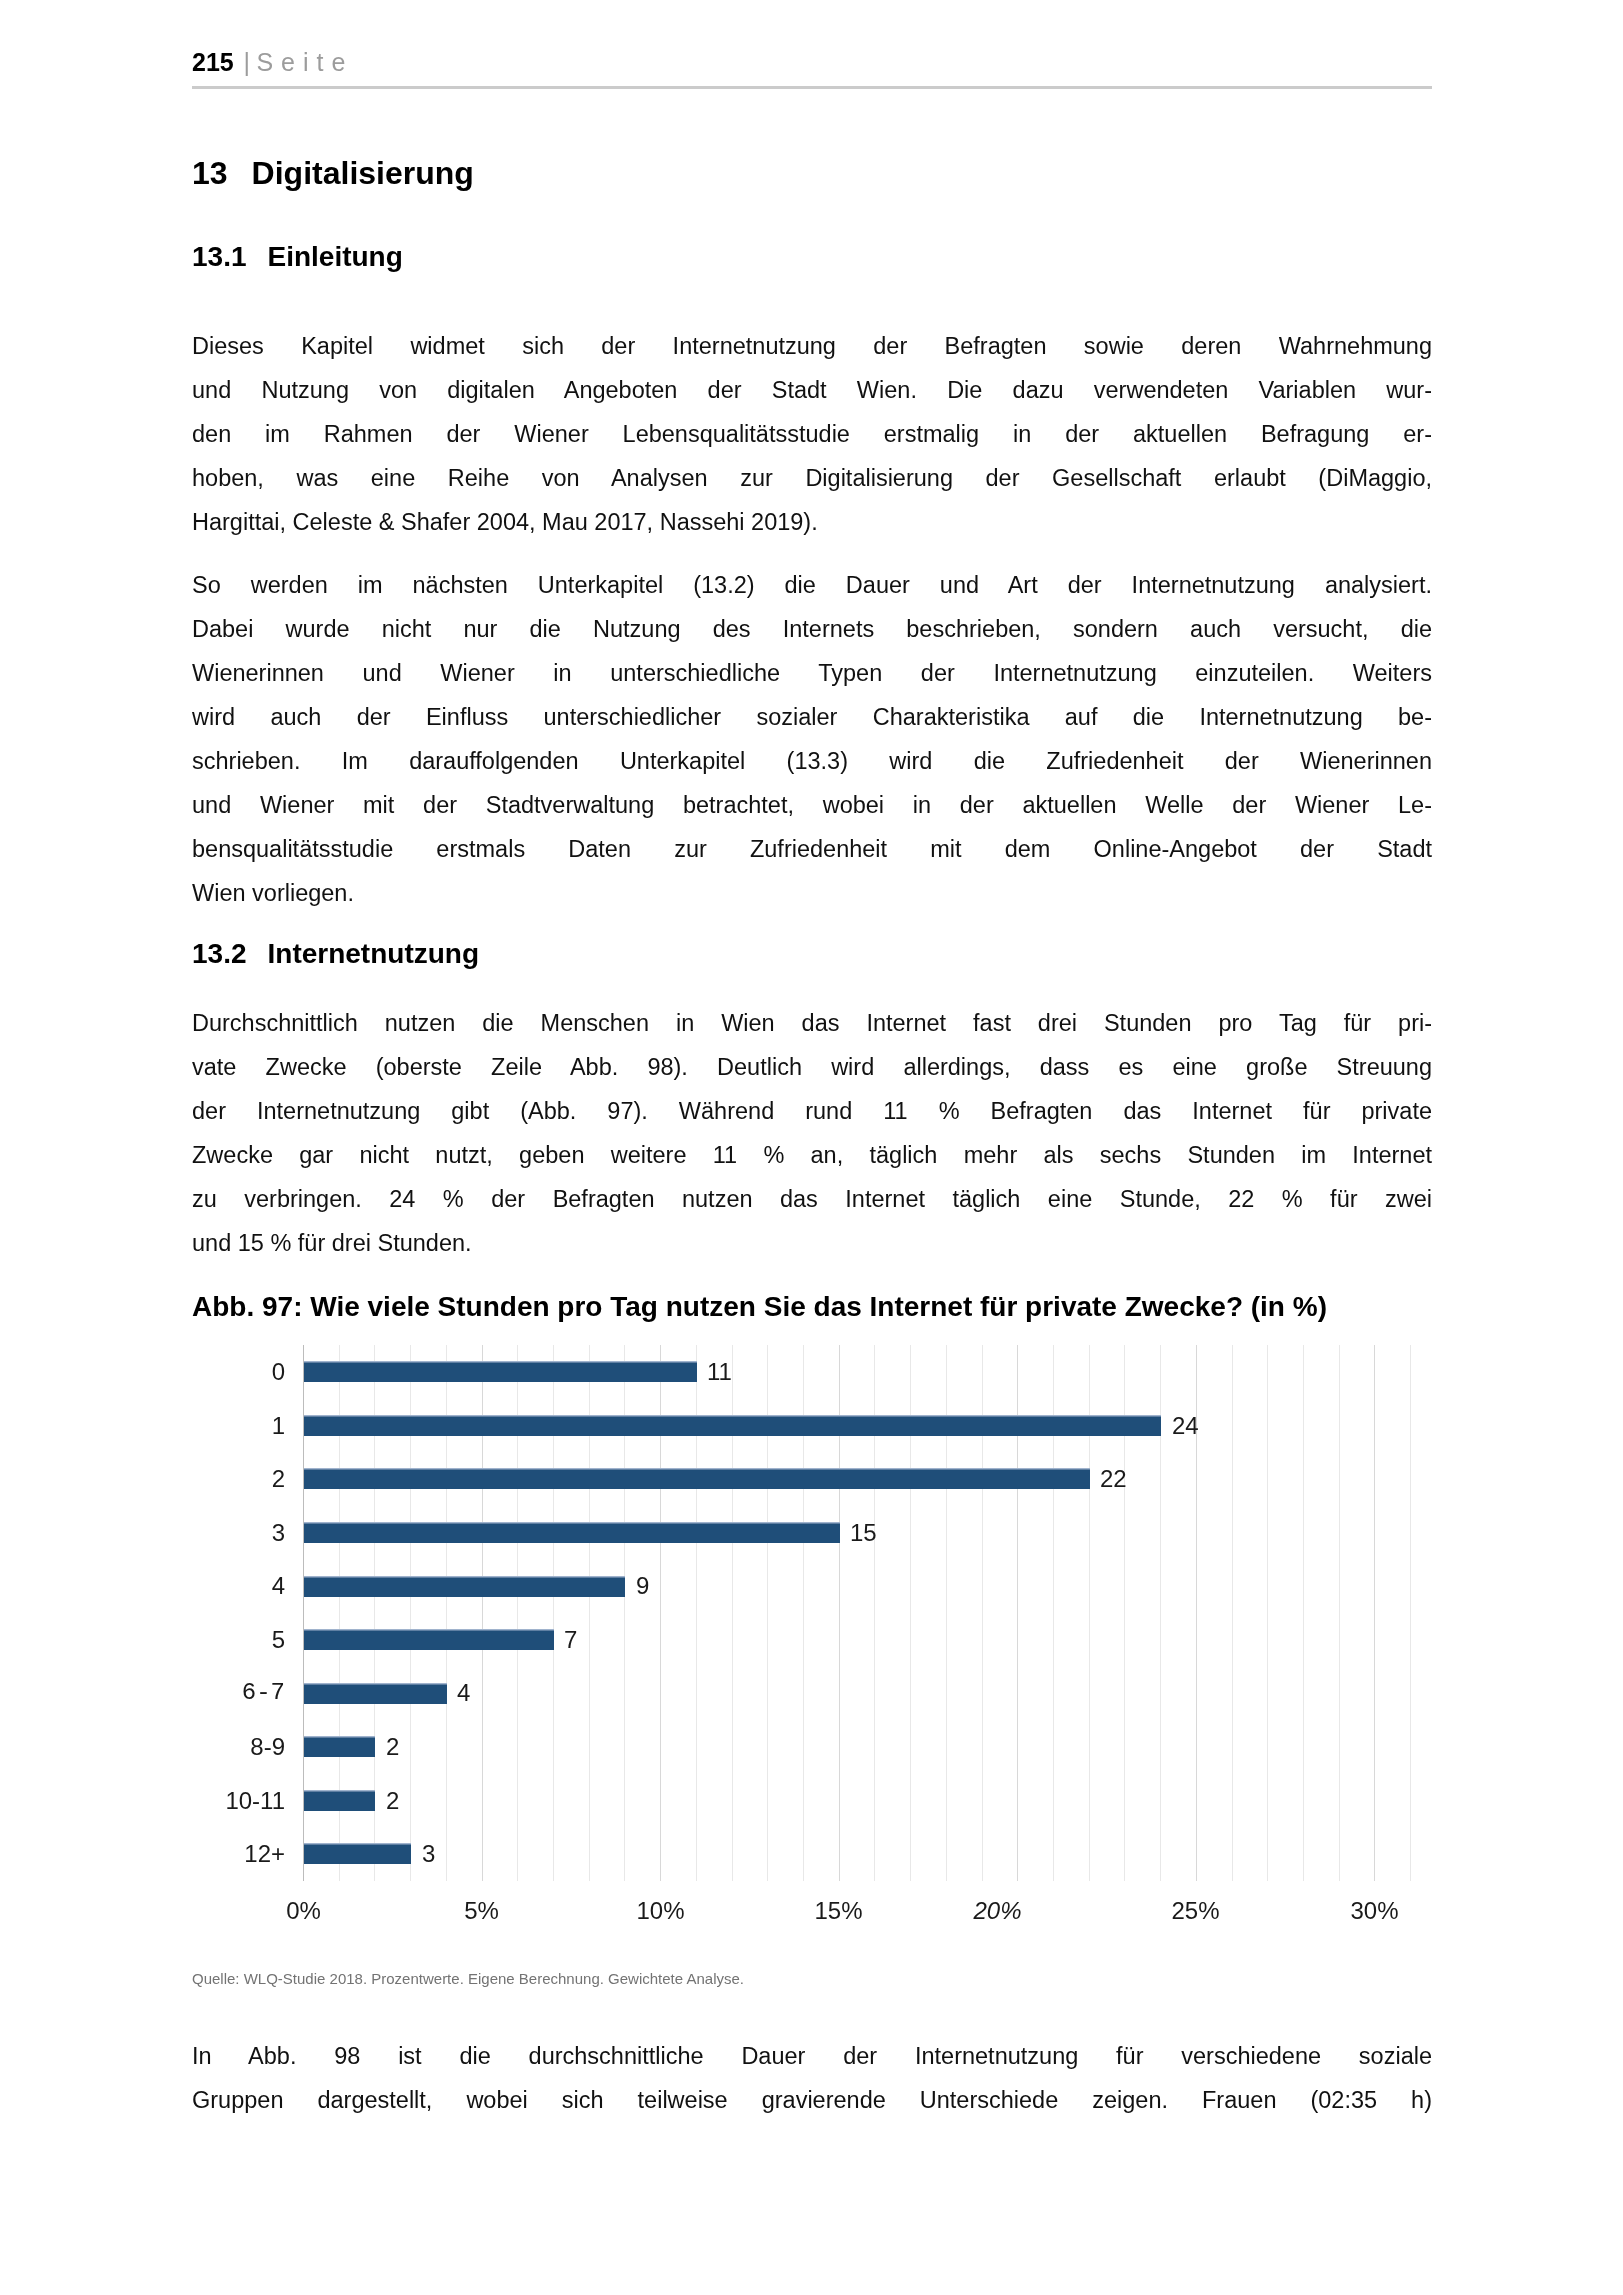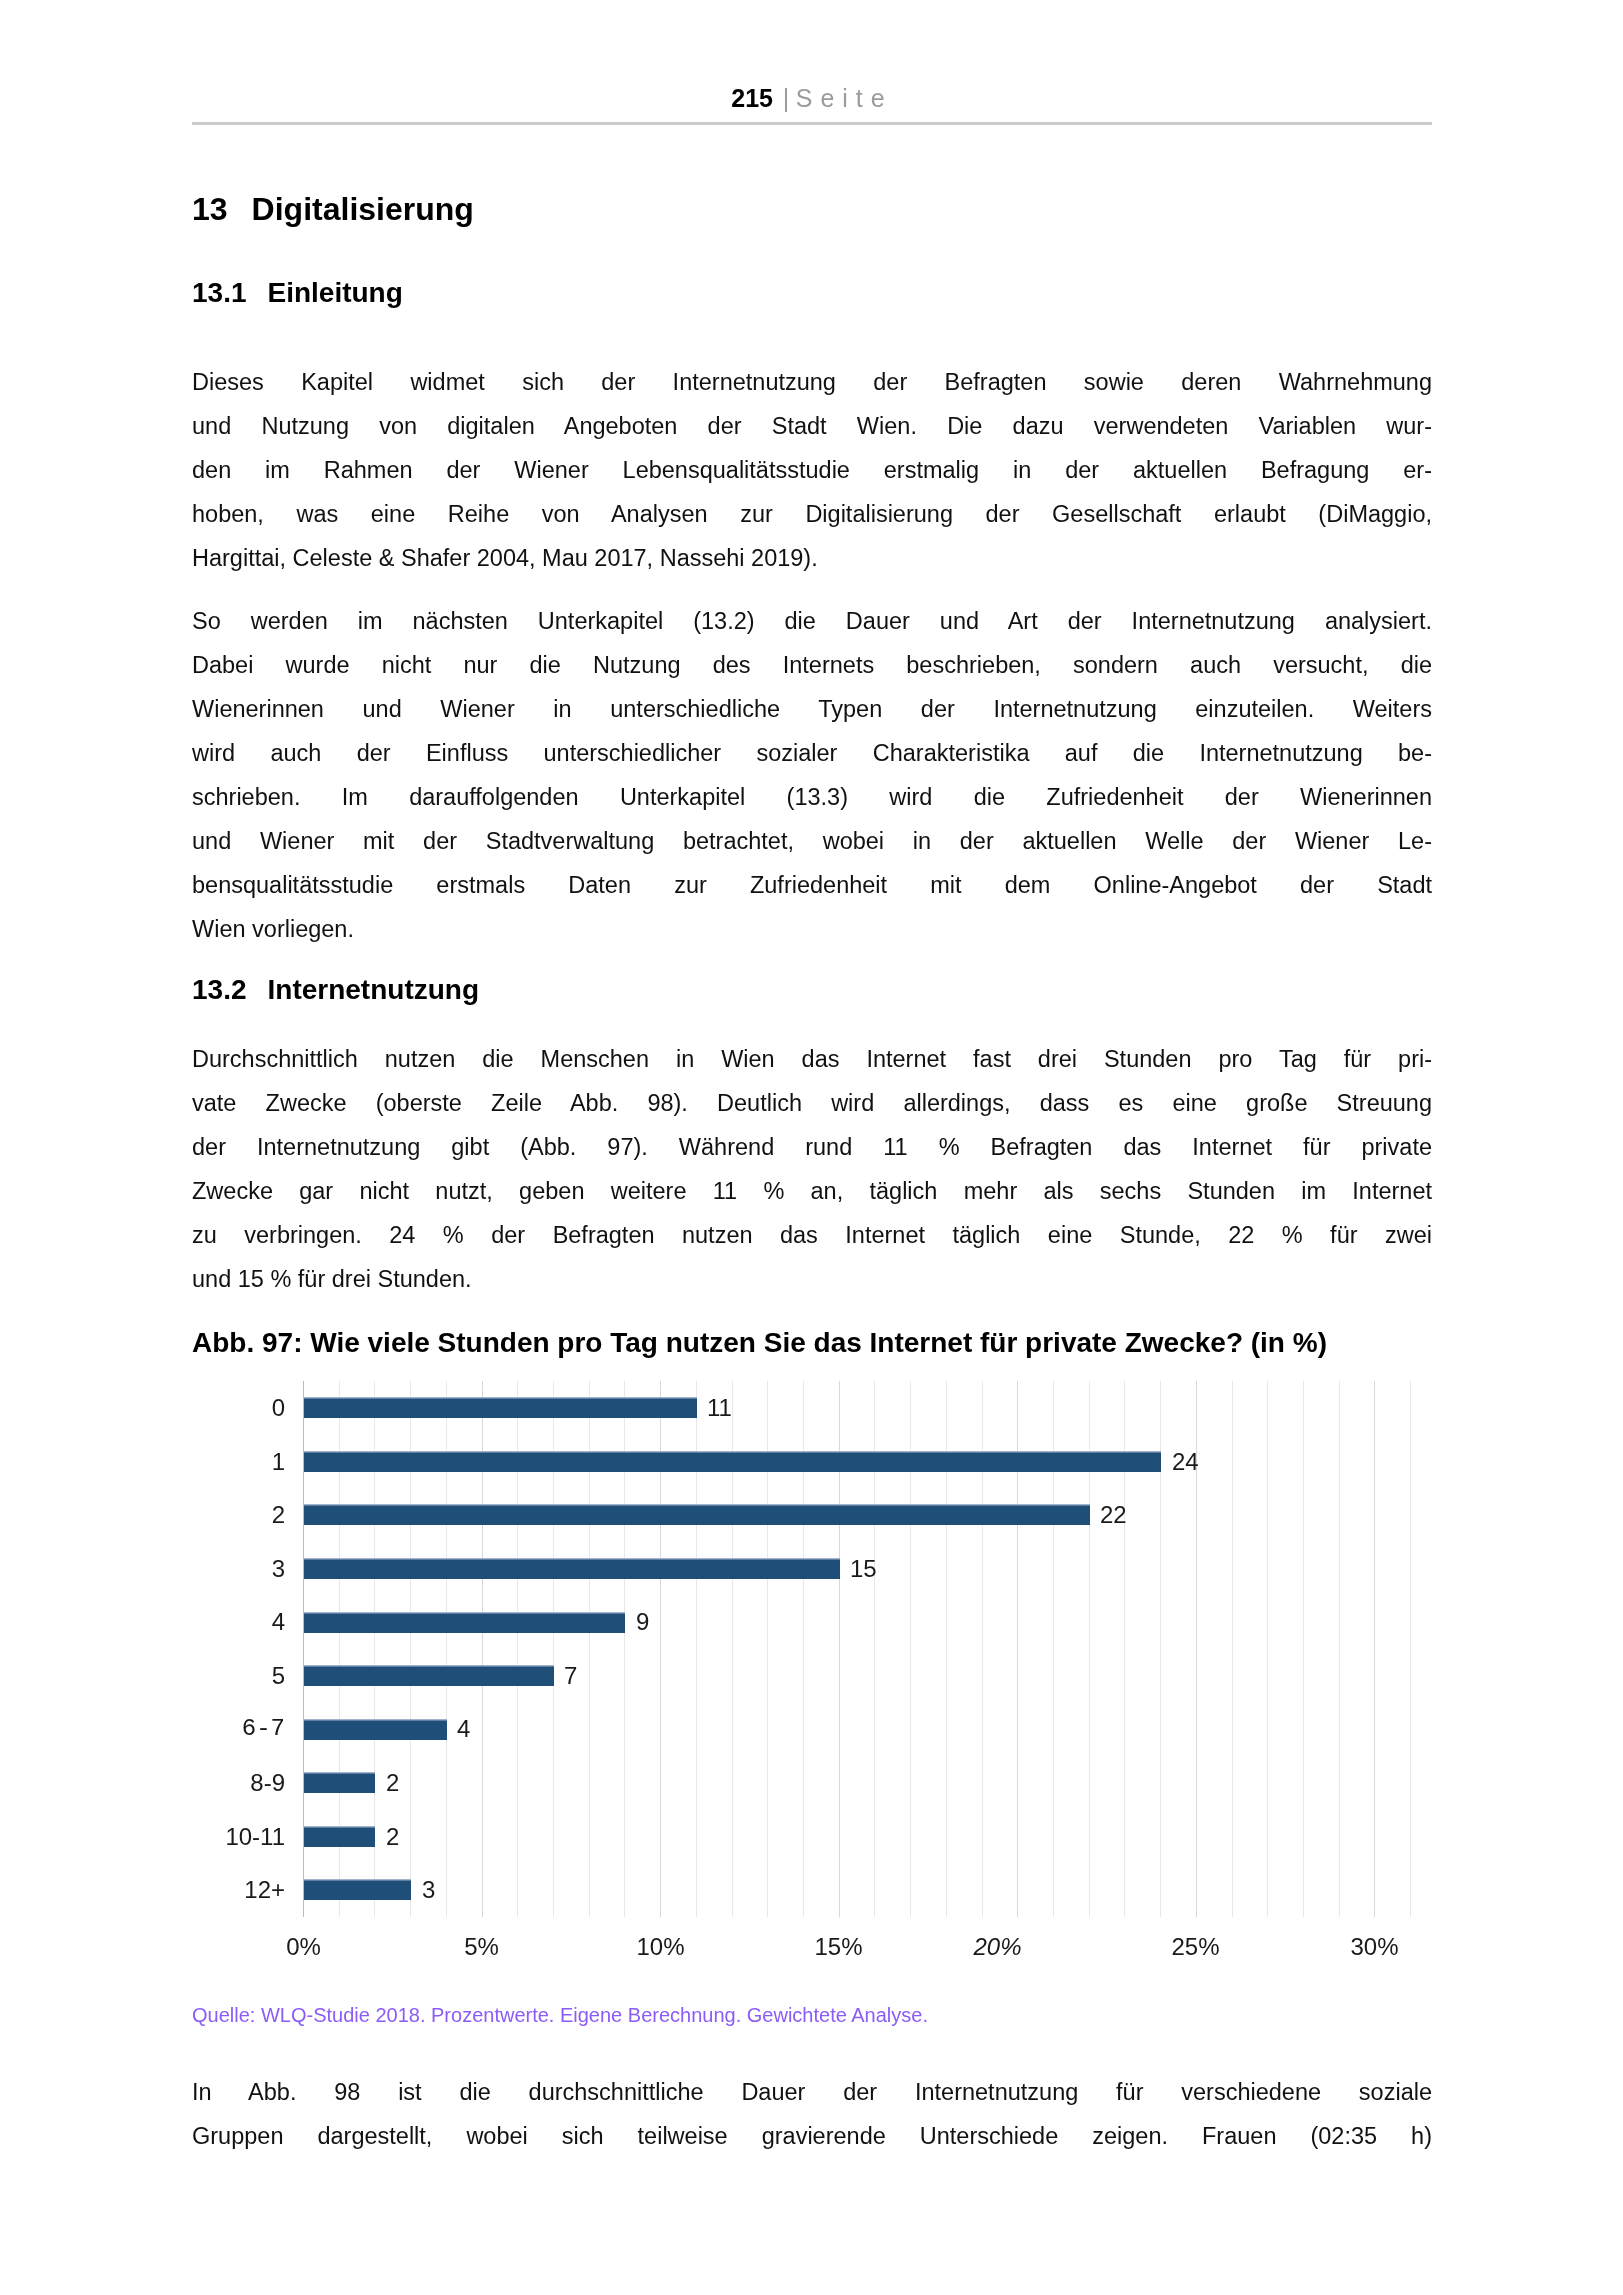--- a/index.html
+++ b/index.html
@@ -9,23 +9,23 @@
     height:2295px;
     background:#ffffff;
     font-family:"Liberation Sans", sans-serif;
     color:#111111;
     overflow:hidden;
   }
   .content { margin:0 192px; width:1240px; }
 
   
   .header-row {
-    padding-top:84px;
+    padding-top:48px;
     display:flex;
-    justify-content:center;
+    justify-content:flex-start;
     align-items:baseline;
     font-size:25px;
     line-height:28px;
   }
   .page-num { font-weight:bold; color:#000000; }
   .page-sep { color:#9c9c9c; margin:0 6.5px 0 9.7px; font-weight:400; }
   .page-label { color:#9c9c9c; letter-spacing:8px; }
   .header-rule { height:0; border:none; border-top:3.2px solid #cbcbcb; margin:9.7px 0 0 0; }
 
   
@@ -41,21 +41,21 @@
   .p1 { margin-top:52px; }
   .p2 { margin-top:19.5px; }
   .p3 { margin-top:32px; }
   .p4 { margin-top:41px; }
   .tline { height:44px; overflow:hidden; }
   .jline { text-align:justify; text-align-last:justify; }
   .lastline { text-align:left; text-align-last:left; }
 
   
   .fig-caption { margin-top:25px; font-size:28px; line-height:34px; font-weight:bold; color:#000; }
-  .fig-source { margin-top:37px; font-size:20px; line-height:28px; color:#8b5cf6; }
+  .fig-source { margin-top:37px; font-size:15px; line-height:28px; color:#737373; }
 
   
   .chart { position:relative; margin-top:21px; height:583px; }
   .chart-plot { position:absolute; top:0; left:111px; }
   .grid { position:absolute; top:0; bottom:0; width:0.8px; background:#e8e8e8; }
   .grid.major { background:#d8d8d8; }
   .grid.axis { background:#bcbcbc; }
   .bar {
     position:absolute; left:0.8px; height:21px;
     background:#1F4E79;

